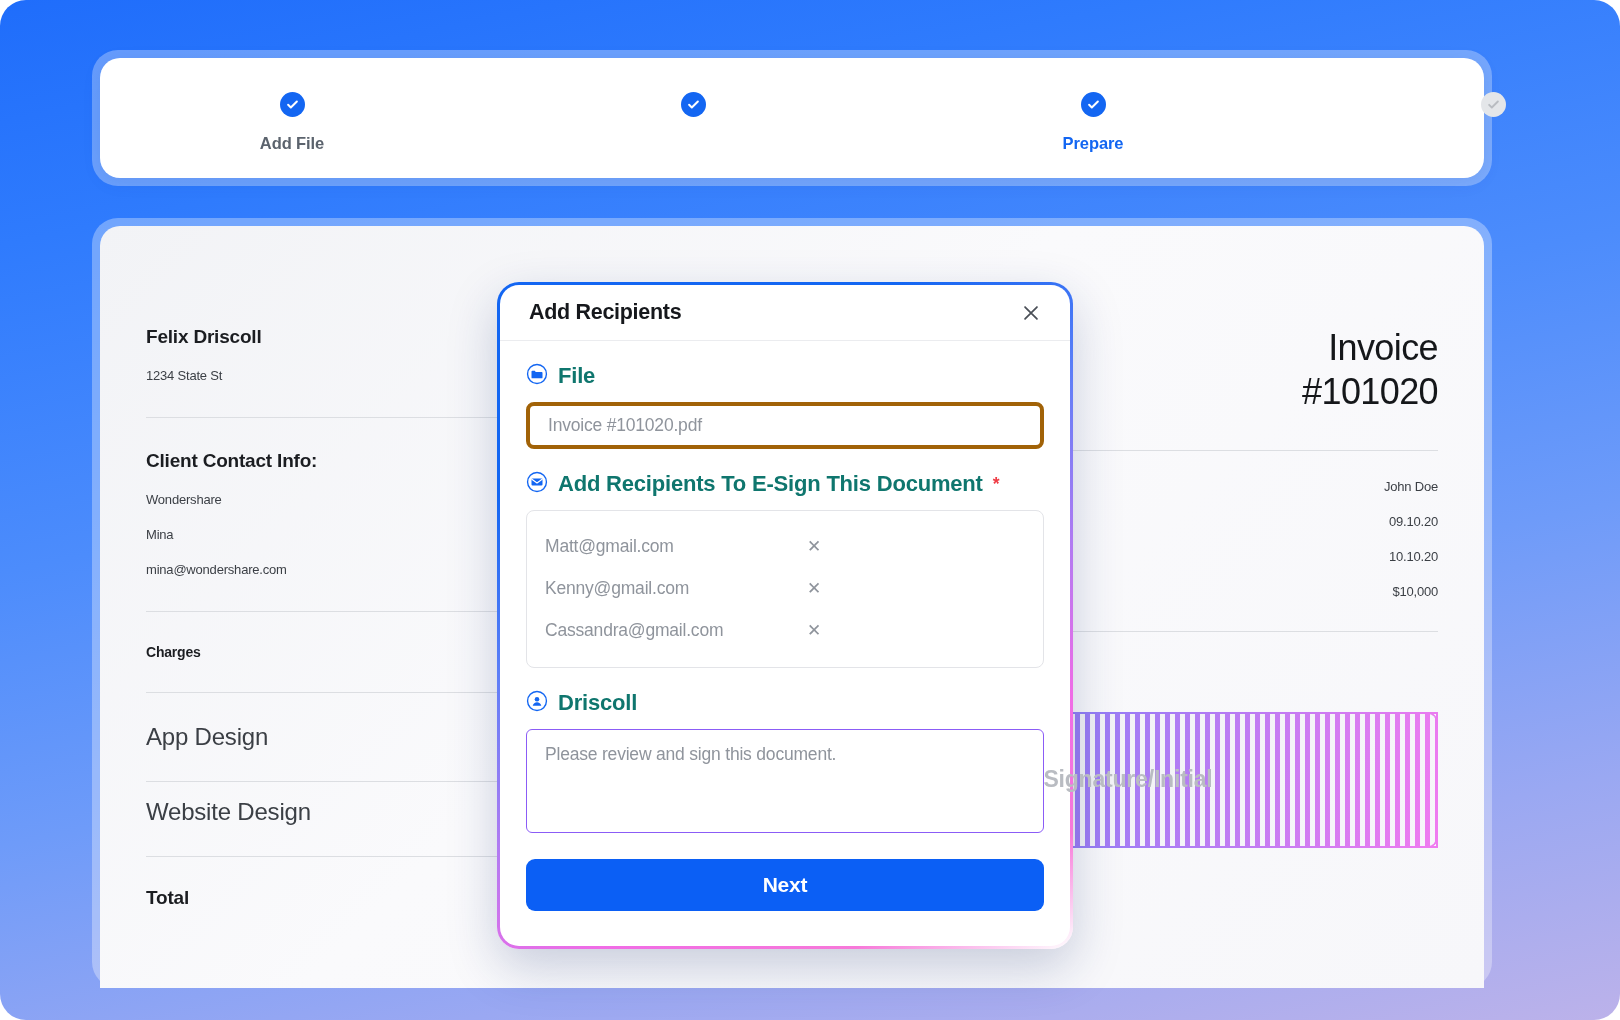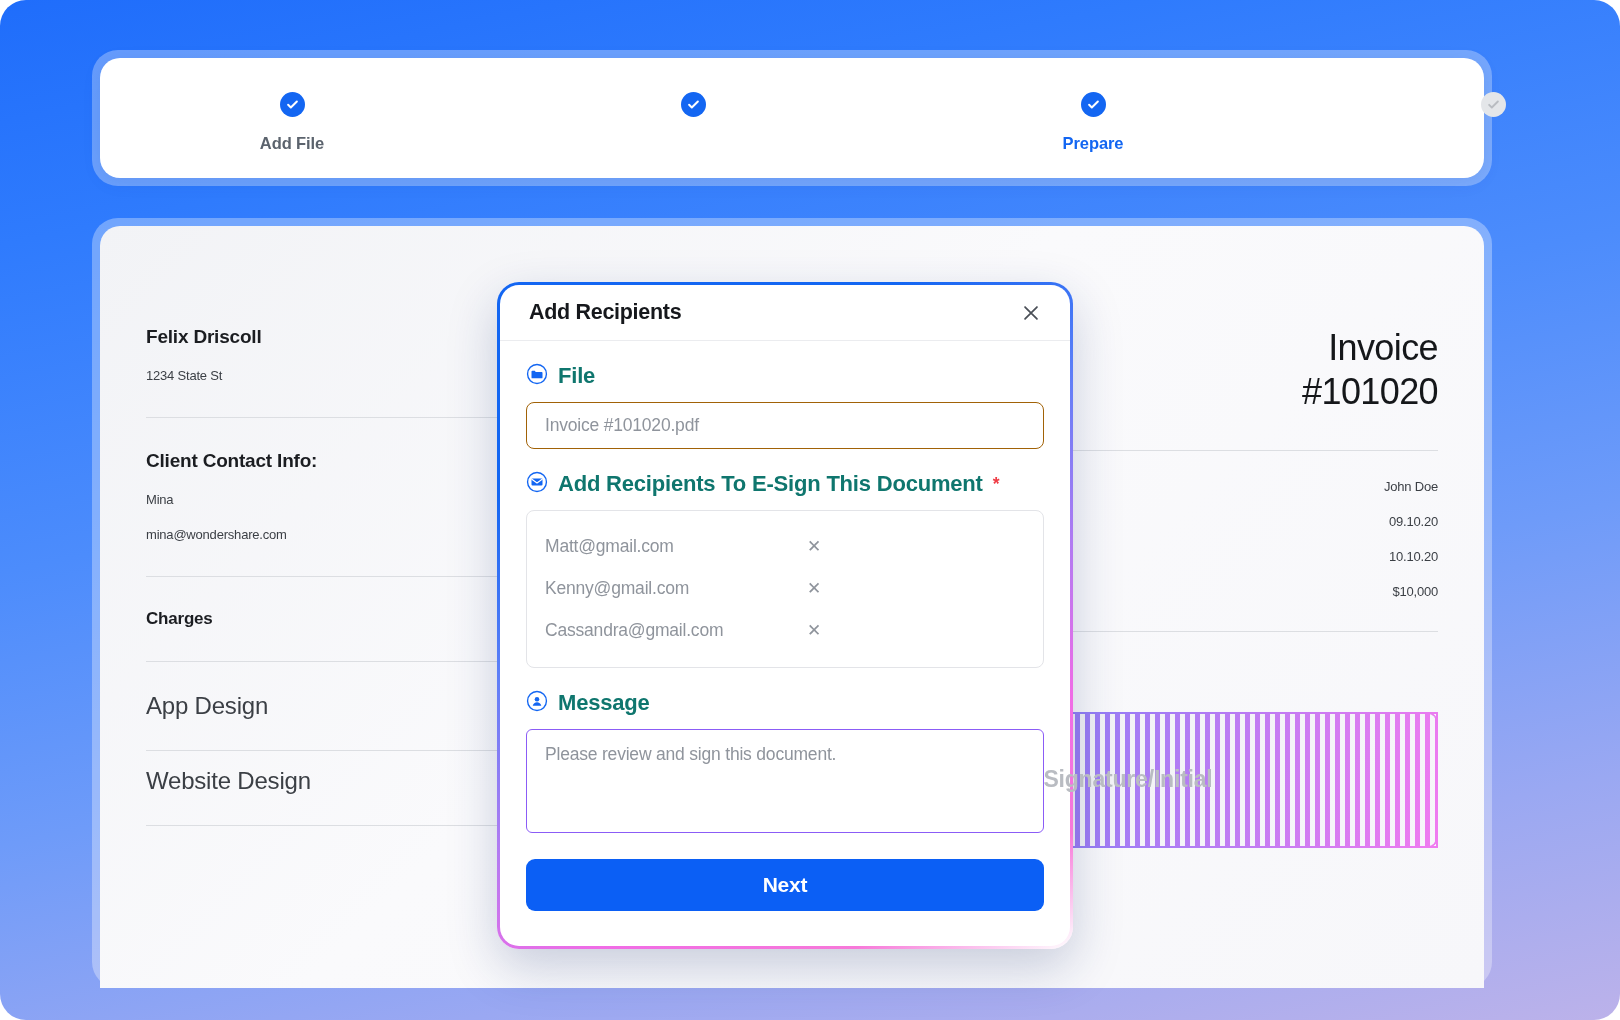--- a/index.html
+++ b/index.html
@@ -129,21 +129,21 @@
   .rule {
     height: 1px;
     background: #dcdee2;
     margin: 34px 0 0 0;
   }
 
   .sec-head { font-size: 19px; font-weight: 700; color: #1b1d21; letter-spacing: -0.2px; }
 
   .rowline { font-size: 24px; color: #3b3f45; letter-spacing: -0.2px; }
 
-  .charges-title { font-size: 17px; font-weight: 700; color: #1b1d21; letter-spacing: -0.2px; }
+  .charges-title { font-size: 14px; font-weight: 700; color: #1b1d21; letter-spacing: -0.2px; }
 
   .sig-label { font-size: 19px; font-weight: 700; color: #1b1d21; letter-spacing: -0.2px; }
 
   .sig-box {
     margin-top: 28px;
     height: 136px;
     border-radius: 10px;
     background: linear-gradient(135deg,#f0f1f4 0%, #f7f7fa 100%);
     display: flex;
     align-items: center;
@@ -237,21 +237,21 @@
     font-size: 22px;
     font-weight: 700;
     color: #0f766e;
     letter-spacing: -0.2px;
   }
   .req { color: #ef3b44; font-weight: 700; font-size: 17.5px; }
 
   .inp {
     width: 100%;
     height: 47px;
-    border: 1px solid #a16207;
+    border: 4px solid #a16207;
     border-radius: 8px;
     background: #fff;
     display: flex;
     align-items: center;
     padding: 0 18px;
     font-size: 17.5px;
     color: #8f949c;
     letter-spacing: -0.2px;
   }
 
@@ -362,34 +362,36 @@
   <div class="doc-wrap">
     <div class="doc">
 
       <div class="doc-col-left">
         <div class="nm">Felix Driscoll</div>
         <div class="ln">1234 State St</div>
 
         <div class="rule"></div>
 
         <div class="sec-head" style="margin-top:32px;">Client Contact Info:</div>
+        <div class="ln">Wondershare</div>
         <div class="ln">Mina</div>
         <div class="ln">mina@wondershare.com</div>
 
         <div class="rule"></div>
 
         <div class="charges-title" style="margin-top:32px;">Charges</div>
 
         <div class="rule" style="margin-top:32px;"></div>
         <div class="rowline" style="margin-top:30px;">App Design</div>
 
         <div class="rule" style="margin-top:30px;"></div>
         <div class="rowline" style="margin-top:16px;">Website Design</div>
 
         <div class="rule" style="margin-top:30px;"></div>
+        <div class="nm" style="margin-top:30px;">Total</div>
       </div>
 
       <div class="doc-col-right">
         <div class="invoice-title">
           <div>Invoice</div>
           <div>#101020</div>
         </div>
 
         <div class="rule" style="margin-top:36px;"></div>
 
@@ -468,21 +470,21 @@
         </div>
 
         <div class="field-label">
           <span>
             <svg width="22" height="22" viewBox="0 0 24 24" aria-hidden="true">
               <circle cx="12" cy="12" r="10.3" fill="#fff" stroke="#1366f2" stroke-width="1.5"></circle>
               <circle cx="12" cy="10" r="2.5" fill="#1366f2"></circle>
               <path d="M7.3 17.2c.6-2.5 2.5-3.8 4.7-3.8s4.1 1.3 4.7 3.8z" fill="#1366f2"></path>
             </svg>
           </span>
-          <span class="lbl-text">Message</span>
+          <span class="lbl-text">Driscoll</span>
         </div>
 
         <div class="msgbox">
           <span>Please review and sign this document.</span>
         </div>
 
         <div class="next-btn">
           <span>Next</span>
         </div>
 

